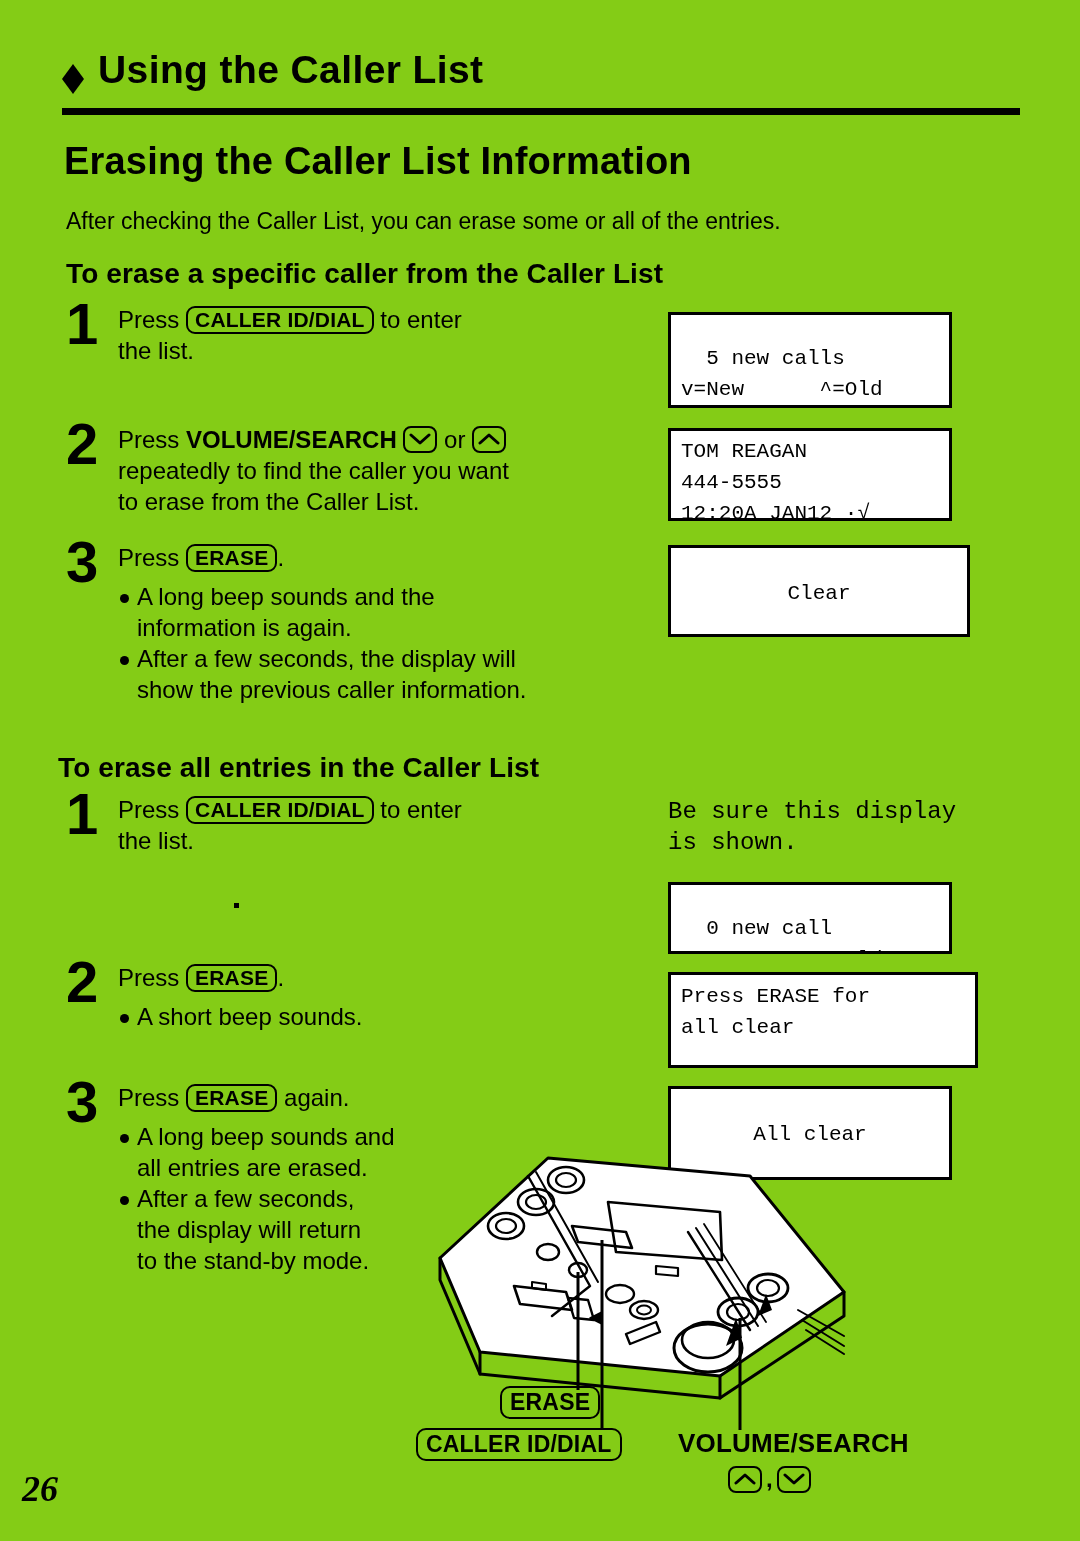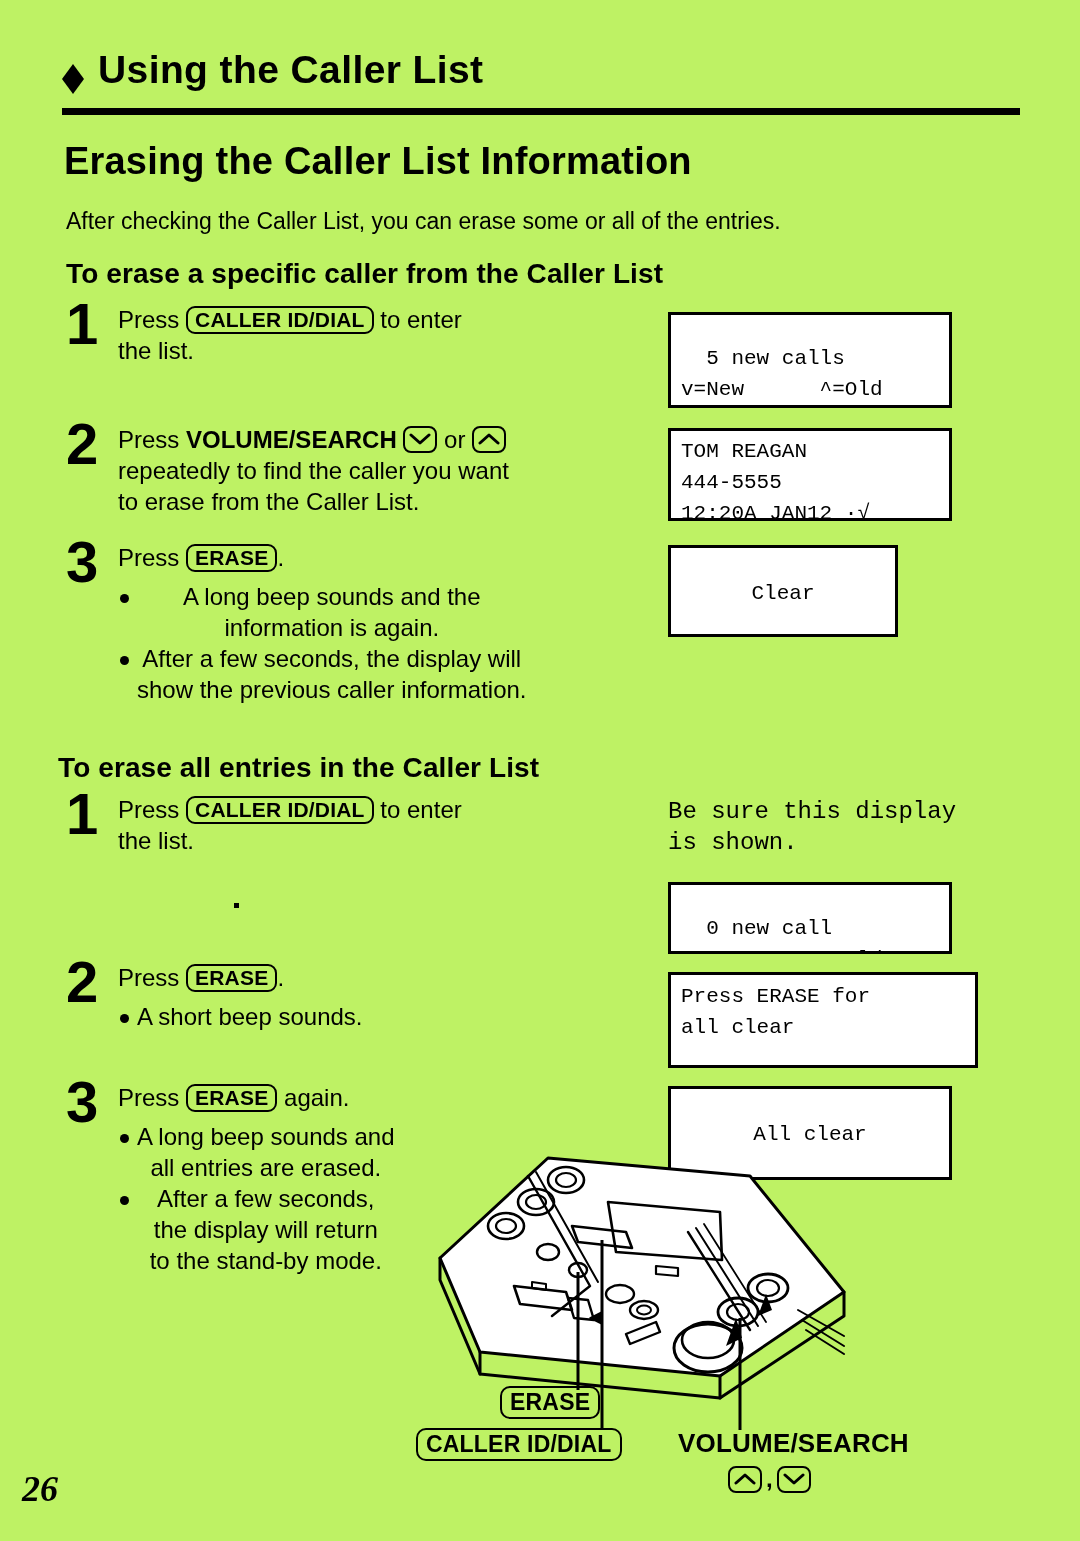--- a/index.html
+++ b/index.html
@@ -8,21 +8,21 @@
     background: #ffffff;
   }
   body {
     font-family: "Liberation Sans", sans-serif;
     color: #000000;
   }
   #page {
     position: relative;
     width: 1080px;
     height: 1541px;
-    background: #bef264;
+    background: #84cc16;
     overflow: hidden;
   }
 
   
   .section-head {
     position: absolute;
     left: 62px;
     top: 50px;
     display: flex;
     align-items: center;
@@ -152,21 +152,21 @@
   .bullet-item::before {
     content: "";
     position: absolute;
     left: 2px;
     top: 13px;
     width: 9px;
     height: 9px;
     border-radius: 50%;
     background: #000;
   }
-  .bullet-item .line { white-space: nowrap; text-align: center; }
+  .bullet-item .line { white-space: nowrap; }
 
   
   .lcd {
     position: absolute;
     border: 3px solid #000;
     background: #fff;
     box-sizing: border-box;
     font-family: "Liberation Mono", monospace;
     font-size: 21px;
     line-height: 31px;
@@ -323,21 +323,21 @@
   </div>
 
   <div class="lcd" style="left:668px; top:428px; width:284px; height:93px;">
     <div class="lcd-inner" style="top:5px;">
       <div class="row">TOM REAGAN</div>
       <div class="row">444-5555</div>
       <div class="row">12:20A JAN12 ·√</div>
     </div>
   </div>
 
-  <div class="lcd" style="left:668px; top:545px; width:230px; height:92px;padding-left:20px;">
+  <div class="lcd" style="left:668px; top:545px; width:302px; height:92px;padding-left:20px;">
     <div class="lcd-inner" style="top:30px;">
       <div class="row center">Clear</div>
     </div>
   </div>
 
   <div class="sub-head" id="sub-head-2">To erase all entries in the Caller List</div>
 
   <div class="step" style="left:66px; top:790px; width:590px;">
     <span class="step-num">1</span>
     <div class="step-body">

